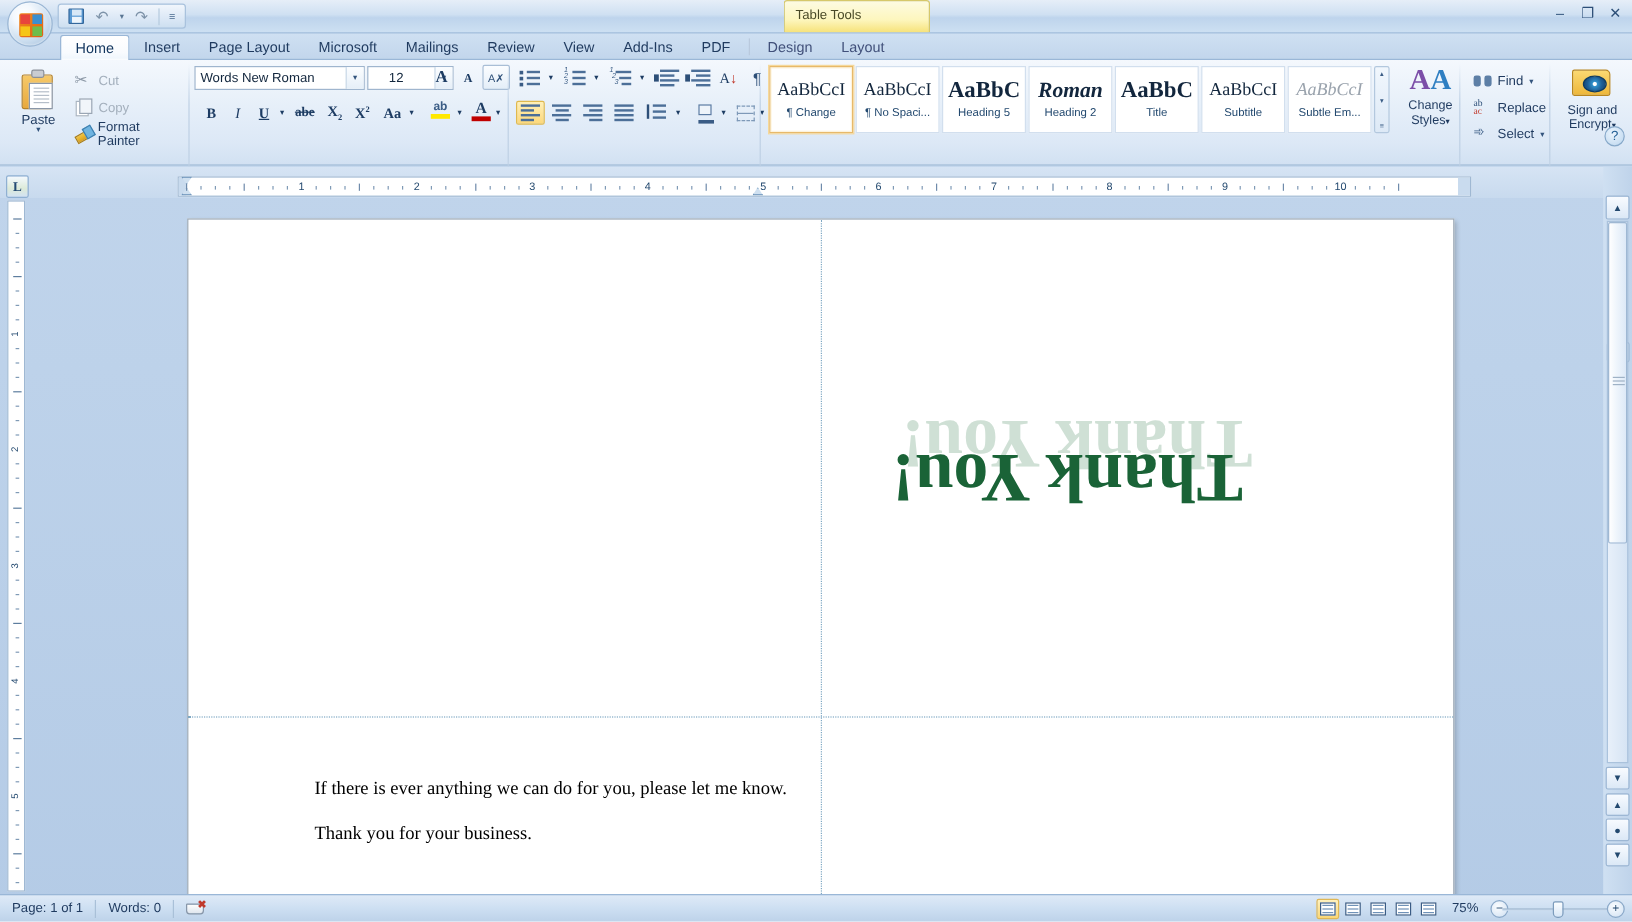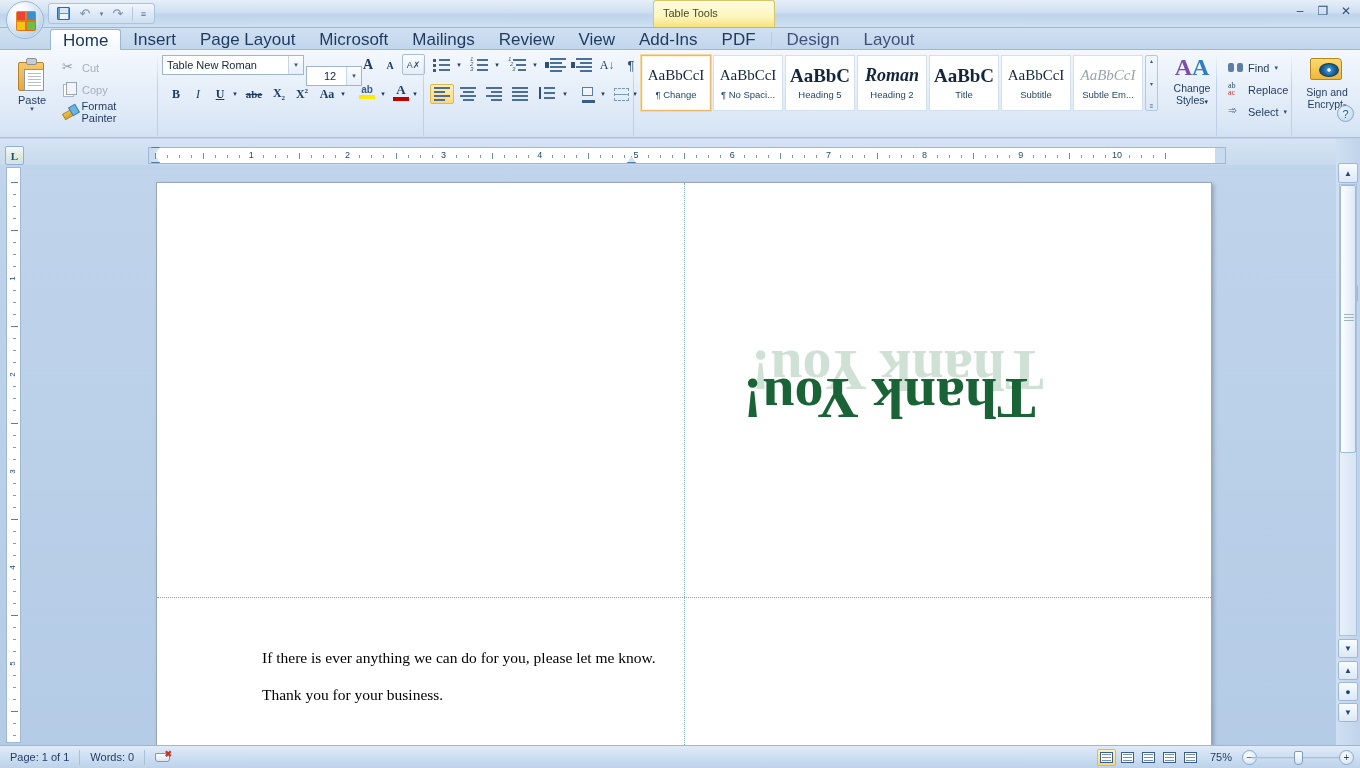--- a/index.html
+++ b/index.html
@@ -96,21 +96,21 @@
   .win-btns div { font-size:12px; color:#2d4f78; width:16px; text-align:center; line-height:12px;}
 
   
   .tabrow {
     position:absolute; left:0; top:28px; width:1360px; height:22px;
     background: linear-gradient(180deg,#cfe0f2 0%,#c2d6ec 100%);
     border-bottom:1px solid #9ab7d7;
   }
   .tabs { position:absolute; left:50px; top:0; display:flex; height:22px; align-items:flex-end;}
   .tab {
-    padding:3px 12px 4px 12px; font-size:17px; color:#1f3a5f; position:relative;
+    padding:3px 12px 4px 12px; font-size:12px; color:#1f3a5f; position:relative;
     border-radius:3px 3px 0 0; height:21px; line-height:15px;
   }
   .tab.active {
     background: linear-gradient(180deg,#ffffff 0%,#f8fbfe 70%,#eef5fc 100%);
     border:1px solid #9ab7d7; border-bottom:none; color:#13365e;
     box-shadow:0 -1px 1px rgba(255,255,255,0.7) inset;
   }
   .tab.ctx { color:#41507a; }
   .ctx-sep { width:1px; height:14px; background:#b9c9dd; align-self:center; margin:0 3px;}
 
@@ -564,24 +564,24 @@
         <span class="mini-ico ico-fpaint"></span>
         <span>Format Painter</span>
       </div>
       <div class="grp-title">Clipboard</div>
       <div class="dlg-launch">↘</div>
     </div>
     <div class="grp-sep" style="left:157px;"></div>
 
     <div class="grp" style="left:158px; width:264px;">
       <div class="combo" style="left:4px; top:5px; width:142px;">
-        <span>Table New Roman</span>
+        <span>Words New Roman</span>
         <span class="arrow">▾</span>
       </div>
-      <div class="combo" style="left:148px; top:16px; width:56px;padding-left:17px;">
+      <div class="combo" style="left:148px; top:5px; width:72px;padding-left:17px;">
         <span>12</span>
         <span class="arrow">▾</span>
       </div>
       <div class="rb-btn" style="left:200px;top:5px;width:20px;height:20px;">
         <span class="grow-a" style="font-size:14px">A</span>
       </div>
       <div class="rb-btn" style="left:222px;top:5px;width:20px;height:20px;">
         <span class="grow-a" style="font-size:10px">A</span>
       </div>
       <div class="clearfmt" style="left:244px;top:4px;">

